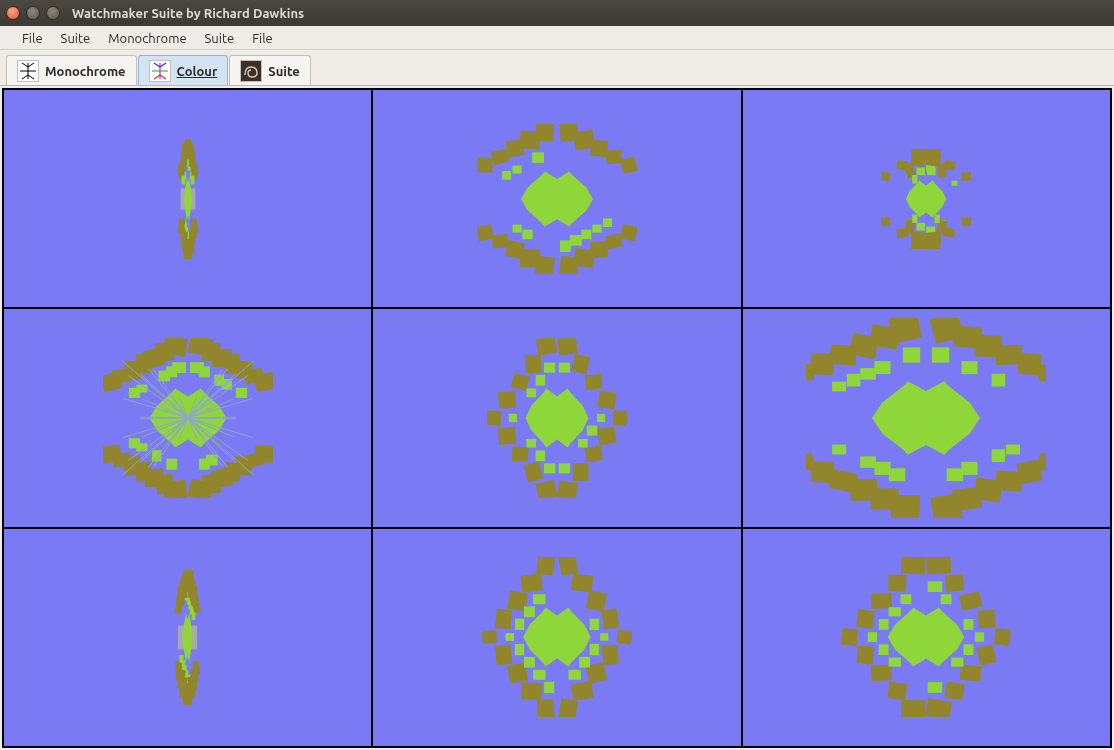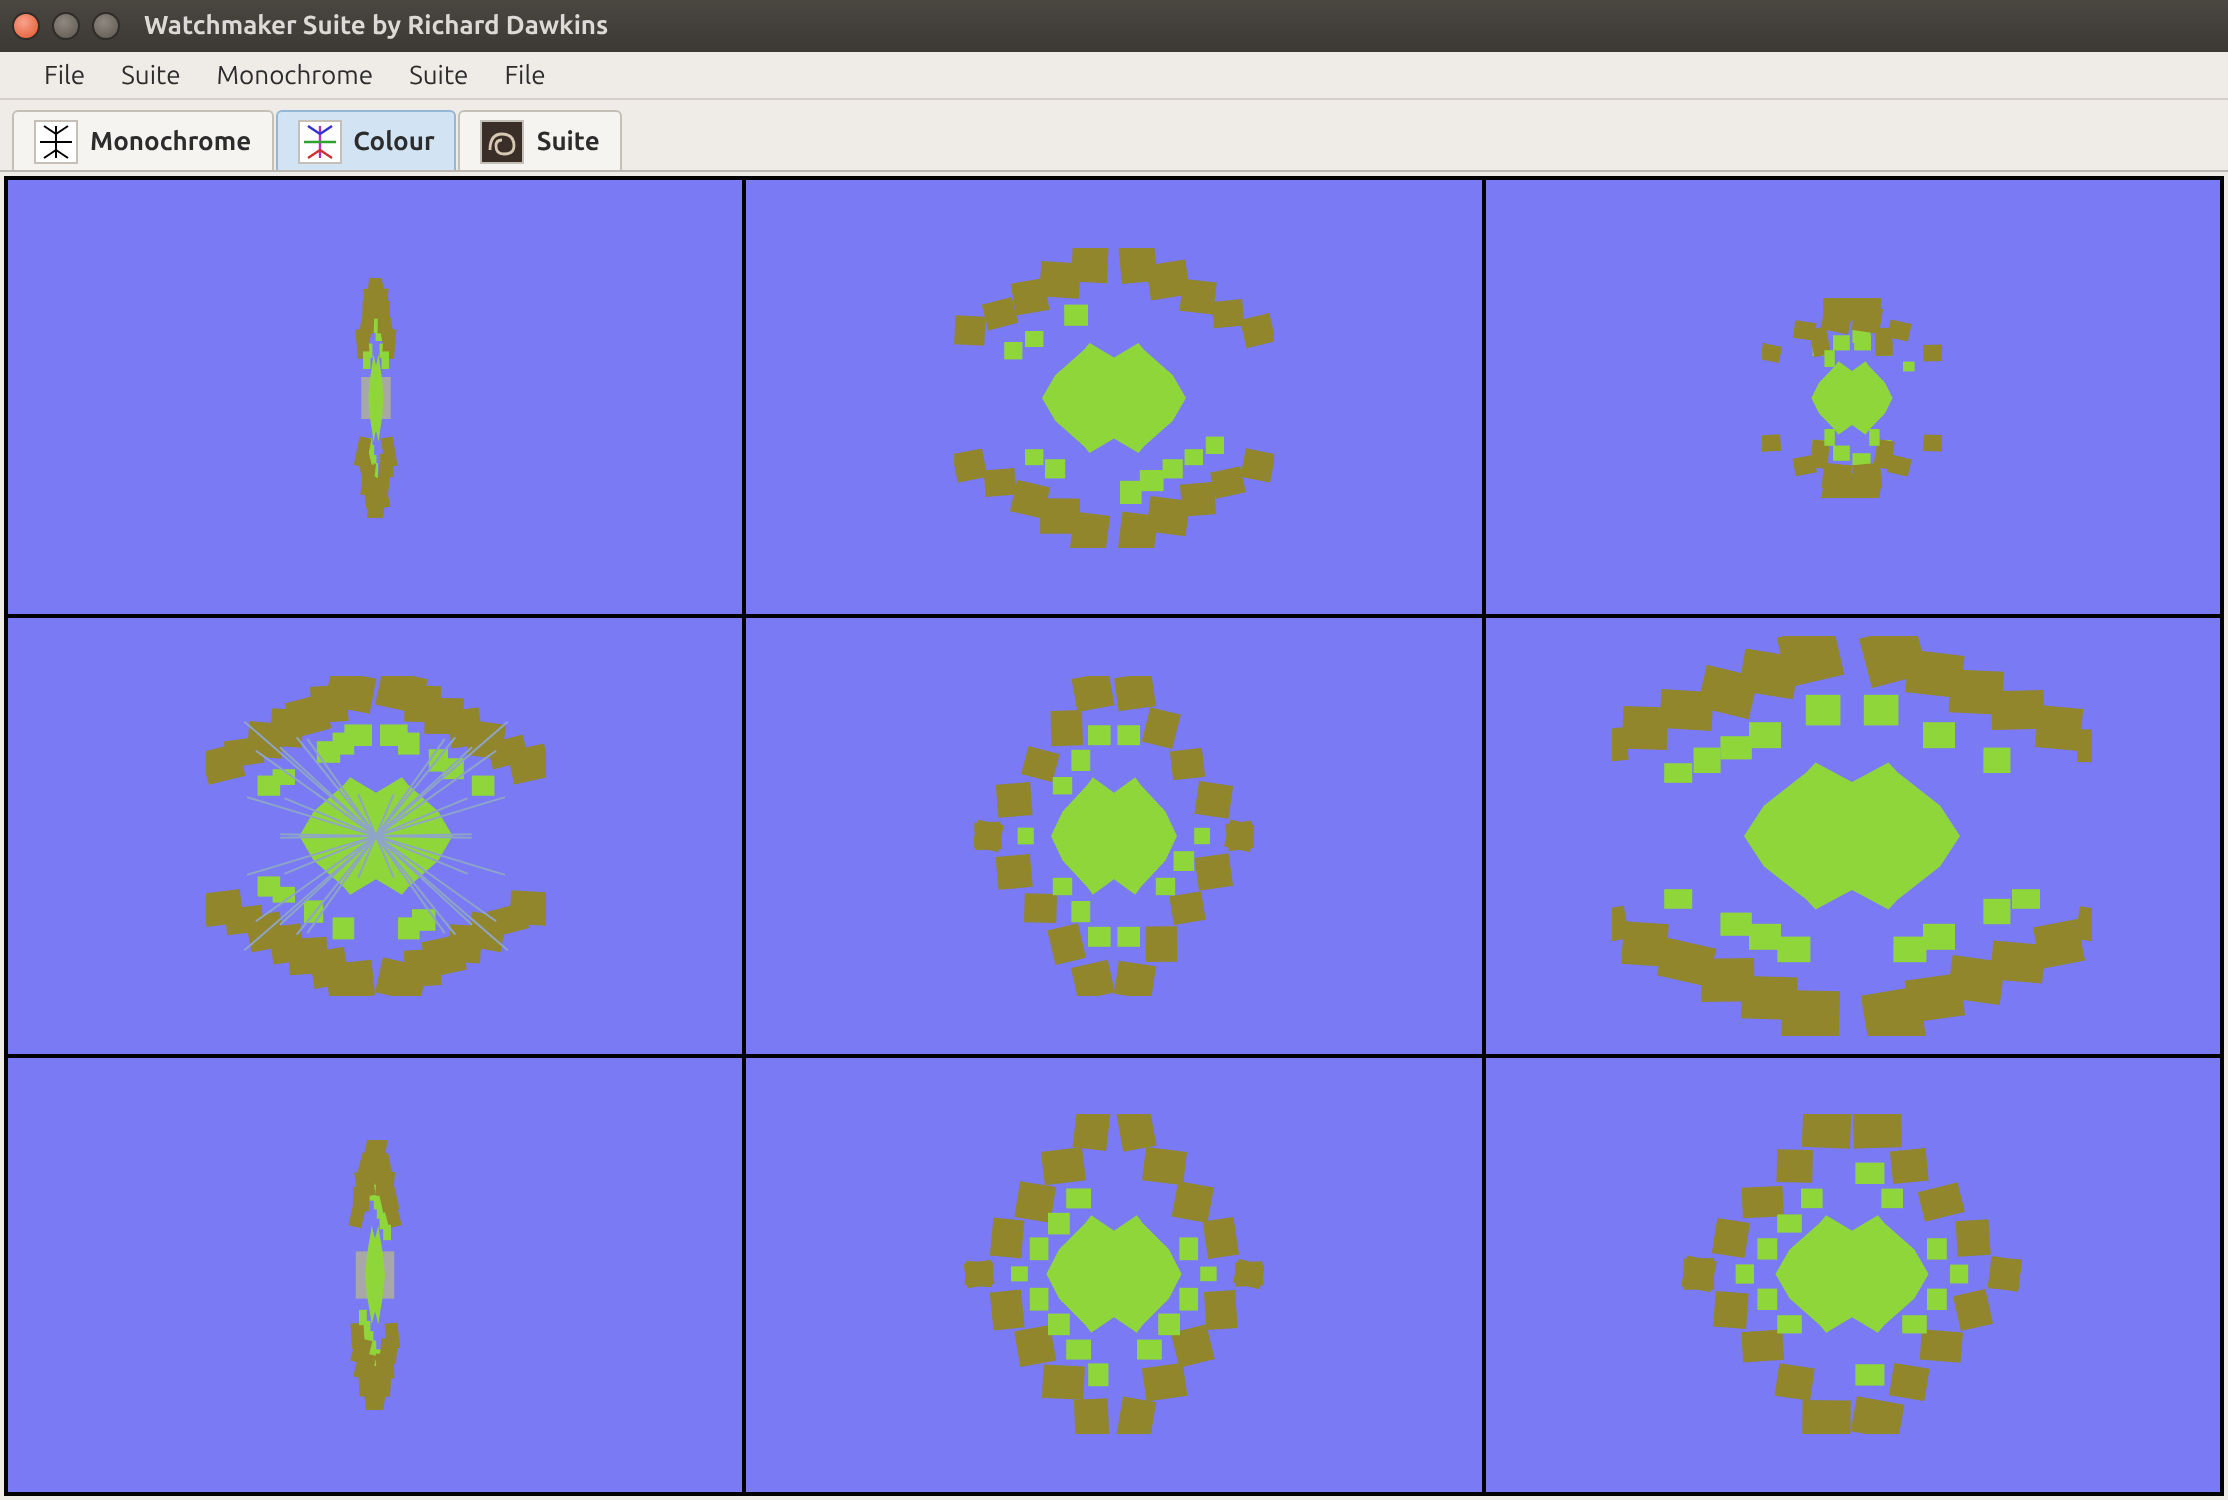--- a/index.html
+++ b/index.html
@@ -59,20 +59,21 @@
   border-top-left-radius: 3px;
   border-top-right-radius: 3px;
   font-weight: bold;
   color: #2c2c2c;
   cursor: default;
   height: 30px;
 }
 .tab.active {
   background: #d2e4f4;
   border-color: #95b6d4;
+  text-decoration: underline;
 }
 .tab-icon {
   width: 22px; height: 22px;
   display: flex; align-items: center; justify-content: center;
   background: #fff;
   border: 1px solid #c4c0b8;
 }
 .tab-icon svg { width: 20px; height: 20px; }
 .grid-area {
   padding: 2px;

